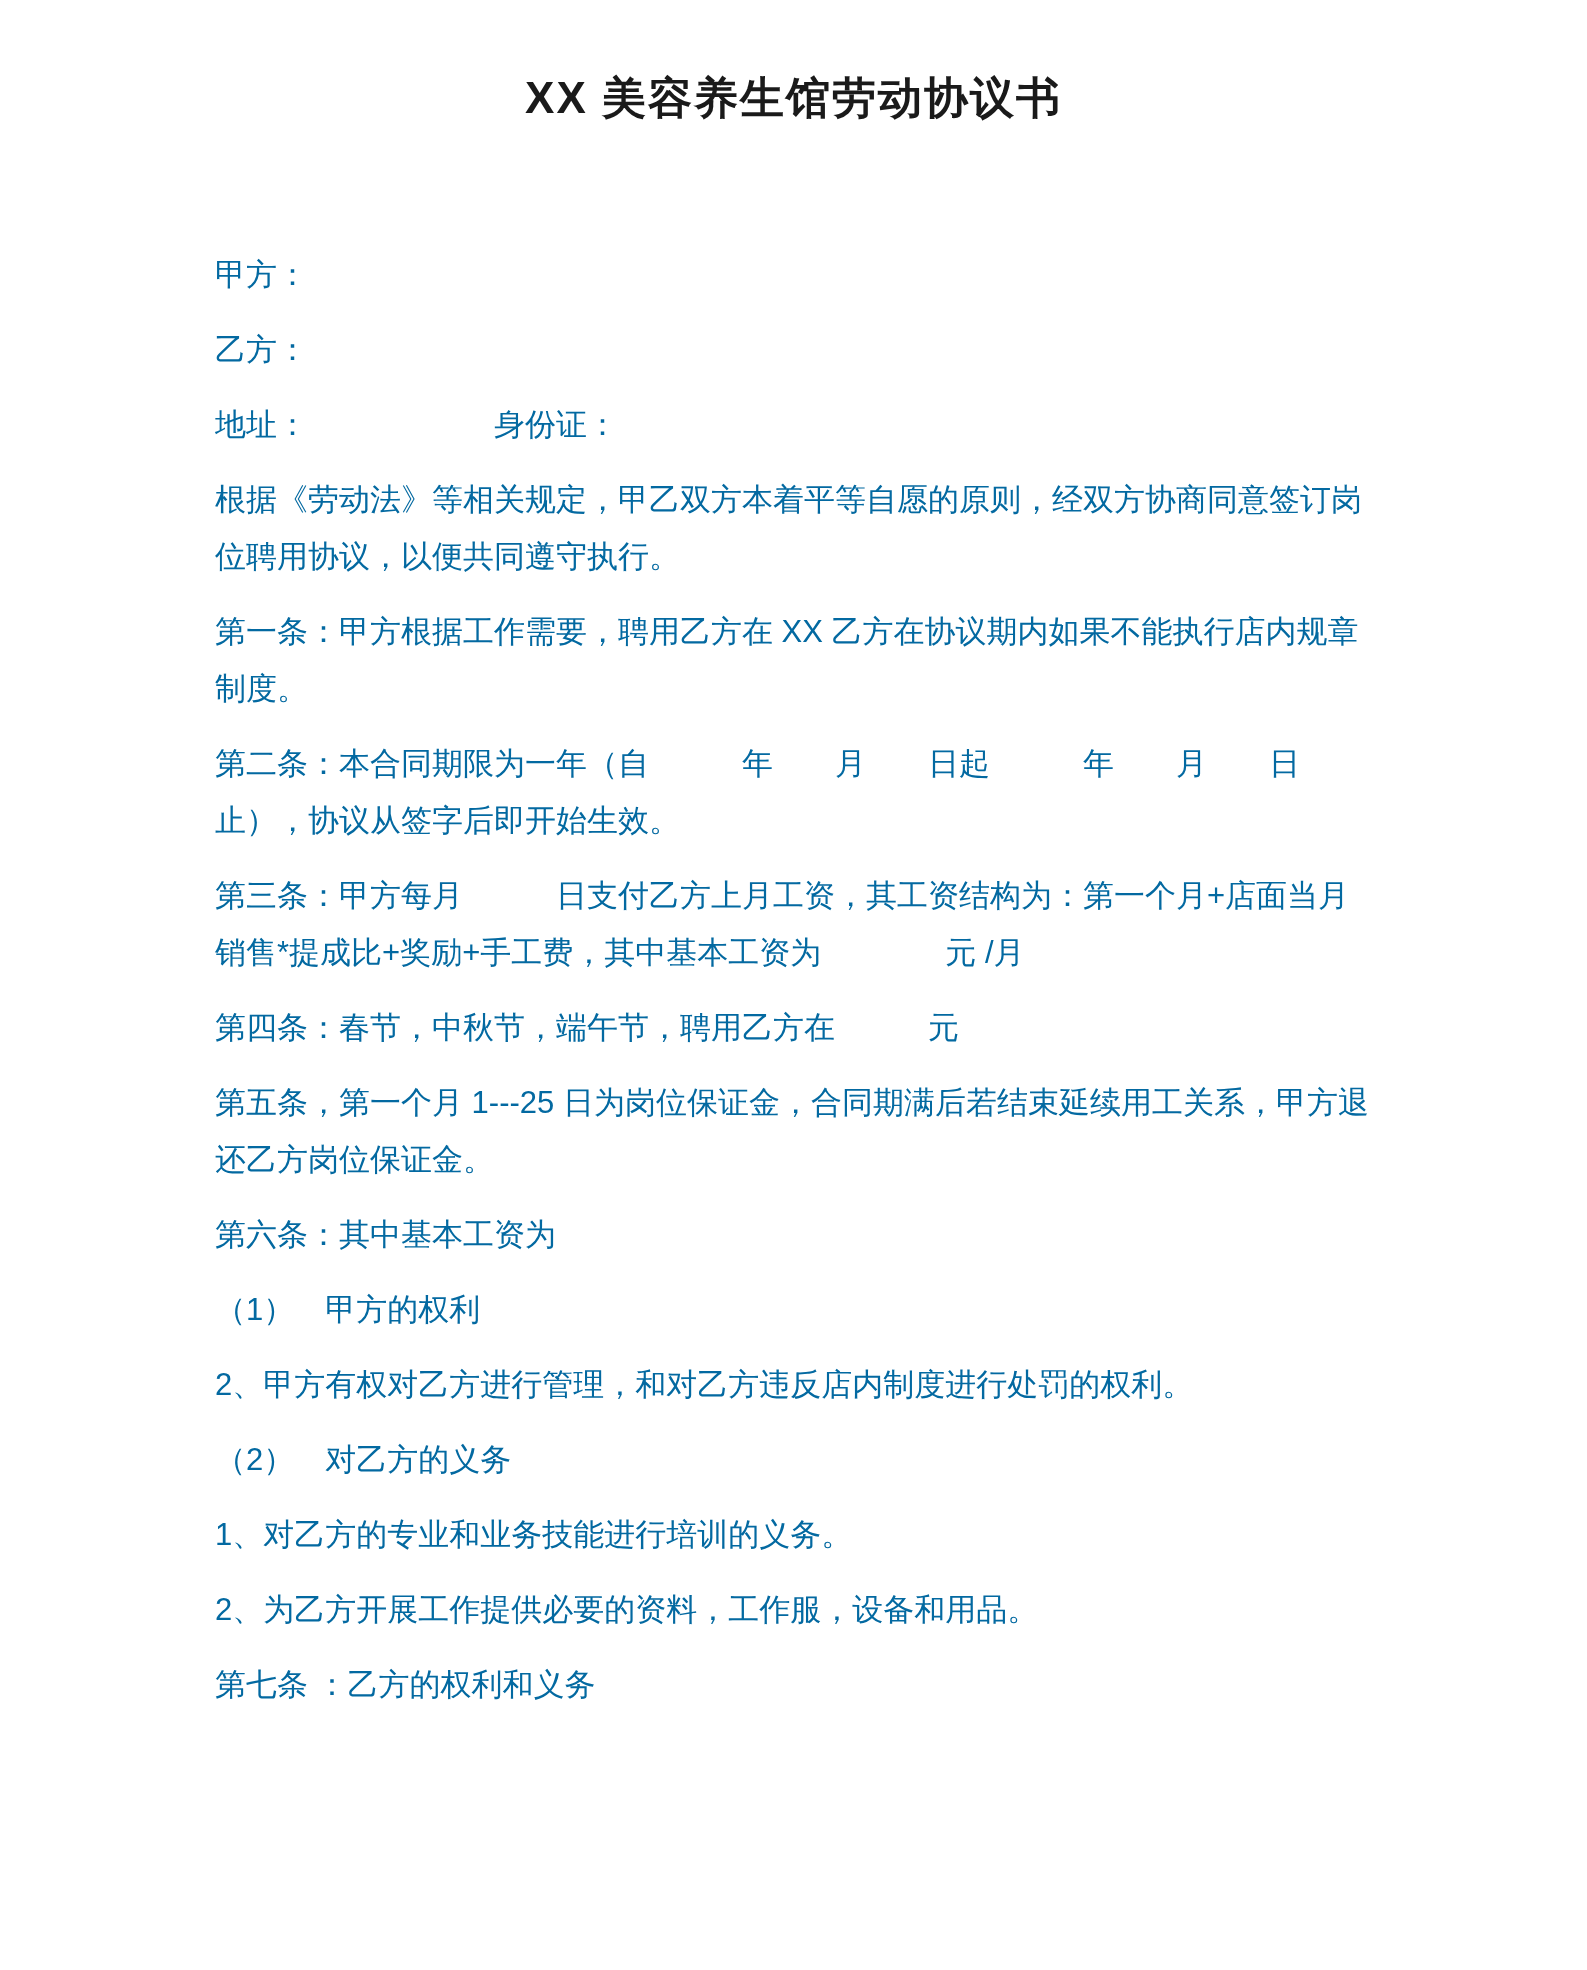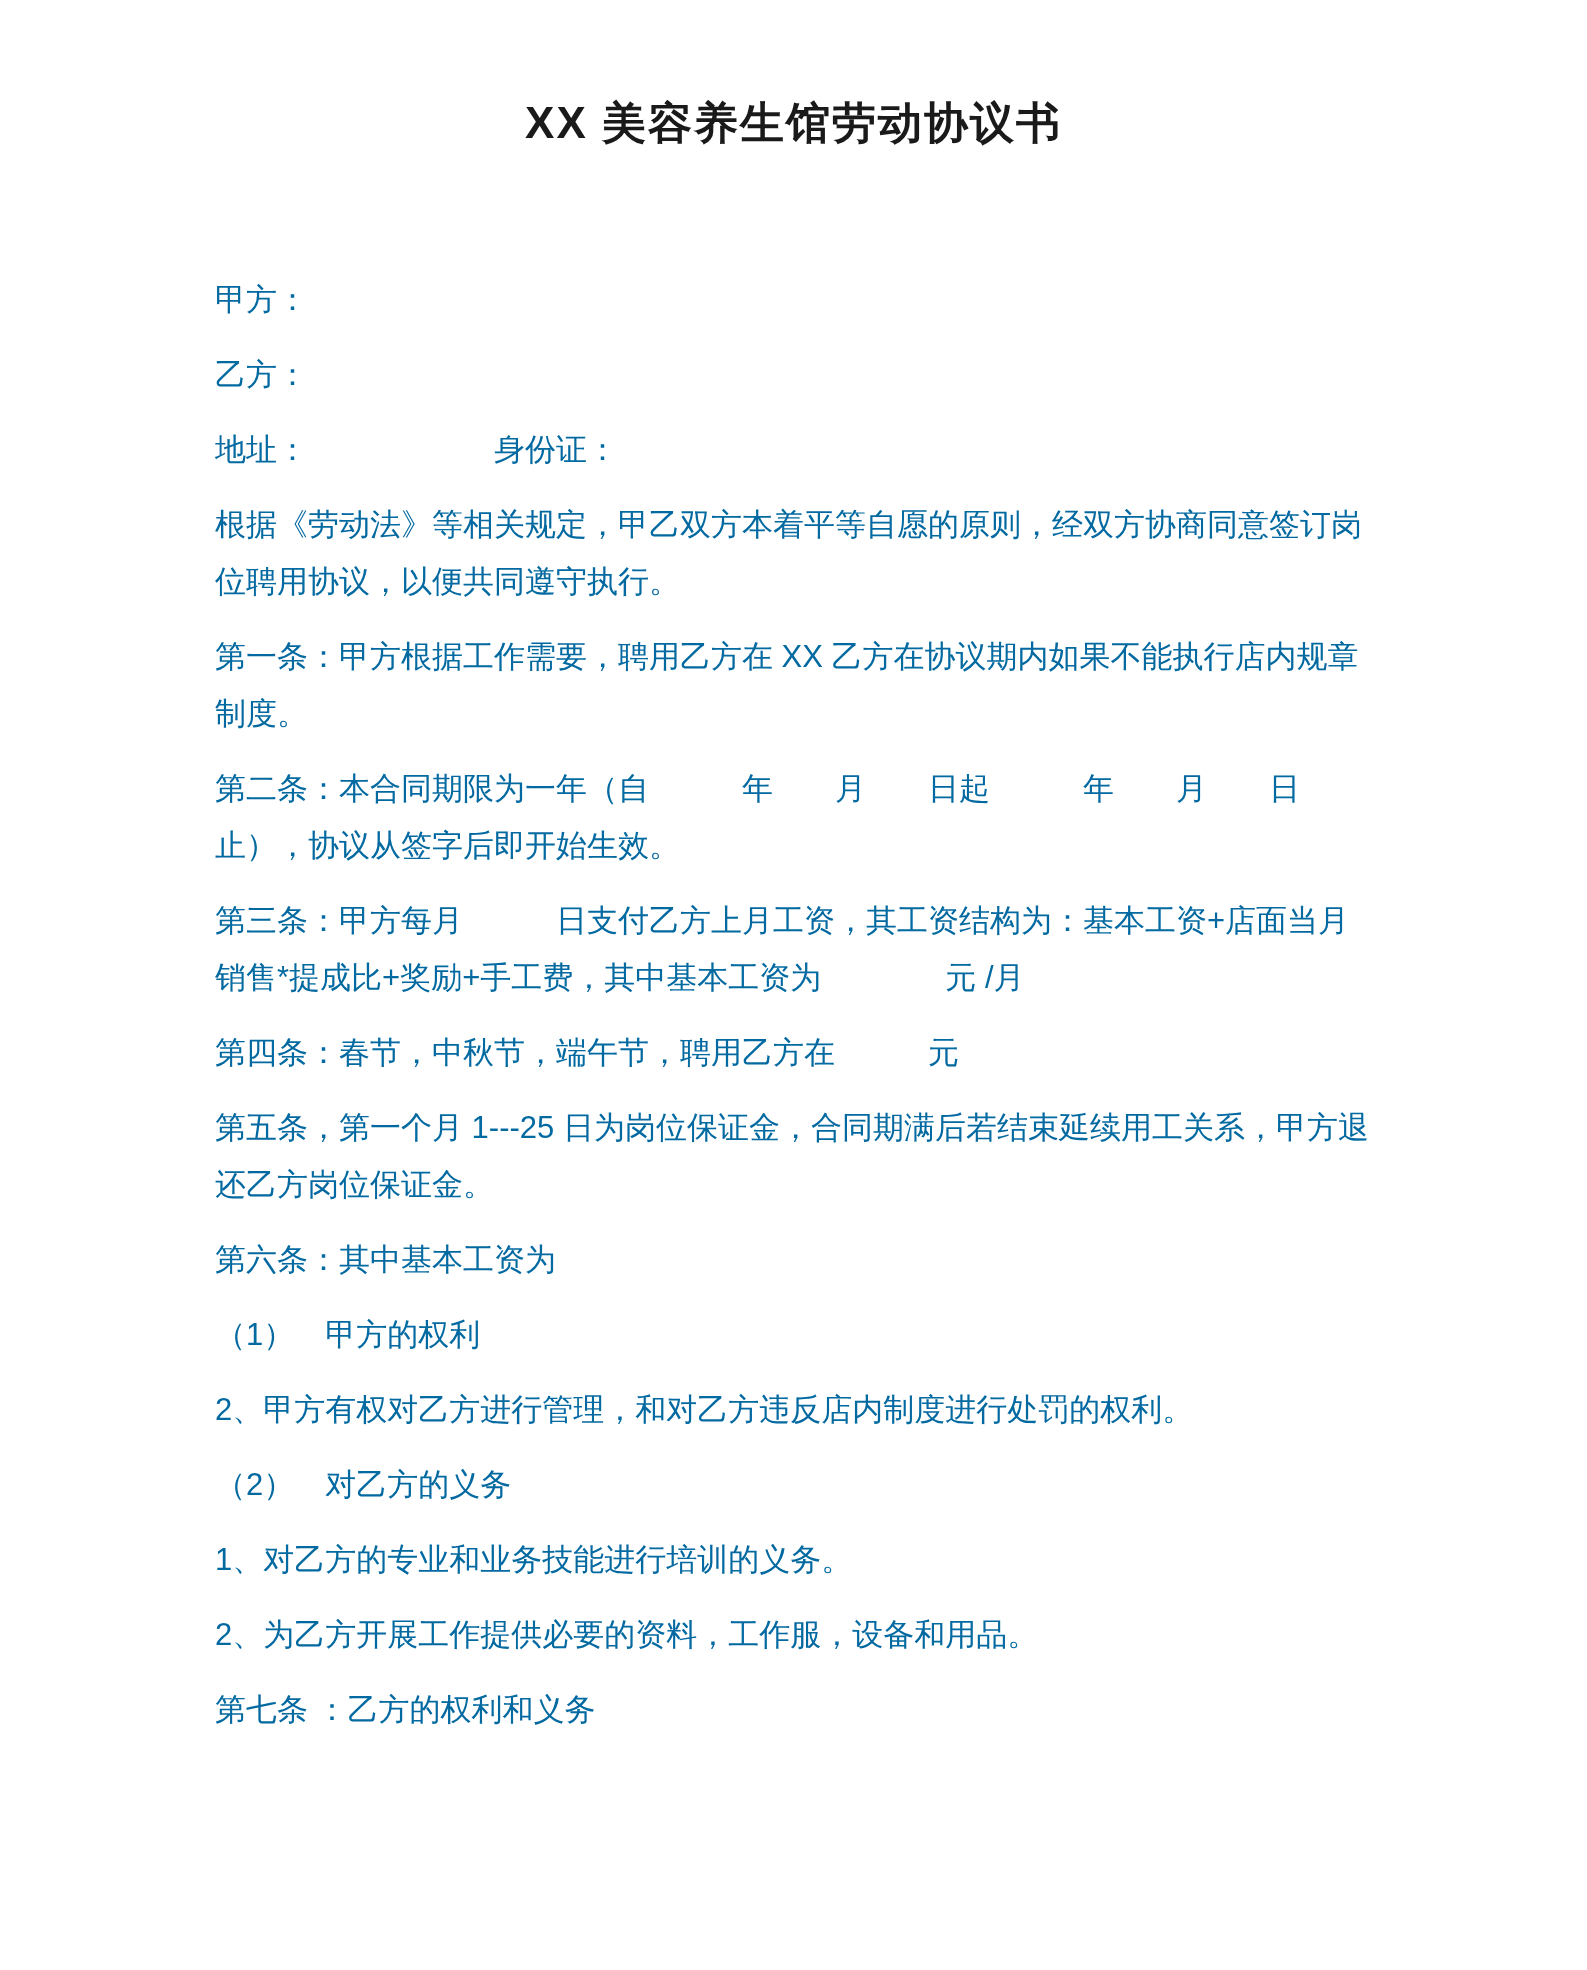--- a/index.html
+++ b/index.html
@@ -7,21 +7,21 @@
     padding: 0;
     background: #ffffff;
     width: 1587px;
     height: 1970px;
     overflow: hidden;
   }
   .page {
     box-sizing: border-box;
     width: 1587px;
     height: 1970px;
-    padding: 91px 215px 0 215px;
+    padding: 66px 215px 0 215px;
     background: #ffffff;
     color: #000000;
     font-family: "Liberation Sans", "DejaVu Sans", sans-serif;
   }
   .doc-title {
     font-size: 44px;
     font-weight: 700;
     line-height: 64px;
     text-align: center;
     letter-spacing: 2px;
@@ -45,21 +45,21 @@
 
   <h1 class="doc-title">XX 美容养生馆劳动协议书</h1>
 
   <p class="doc-line">甲方：</p>
   <p class="doc-line">乙方：</p>
   <p class="doc-line">地址：　　　　　　身份证：</p>
 
   <p class="doc-line">根据《劳动法》等相关规定，甲乙双方本着平等自愿的原则，经双方协商同意签订岗位聘用协议，以便共同遵守执行。</p>
   <p class="doc-line">第一条：甲方根据工作需要，聘用乙方在 XX 乙方在协议期内如果不能执行店内规章制度。</p>
   <p class="doc-line">第二条：本合同期限为一年（自　　　年　　月　　日起　　　年　　月　　日止），协议从签字后即开始生效。</p>
-  <p class="doc-line">第三条：甲方每月　　　日支付乙方上月工资，其工资结构为：基本工资+店面当月销售*提成比+奖励+手工费，其中基本工资为　　　　元 /月</p>
+  <p class="doc-line">第三条：甲方每月　　　日支付乙方上月工资，其工资结构为：第一个月+店面当月销售*提成比+奖励+手工费，其中基本工资为　　　　元 /月</p>
   <p class="doc-line">第四条：春节，中秋节，端午节，聘用乙方在　　　元</p>
   <p class="doc-line">第五条，第一个月 1---25 日为岗位保证金，合同期满后若结束延续用工关系，甲方退还乙方岗位保证金。</p>
   <p class="doc-line">第六条：其中基本工资为</p>
   <p class="doc-line">（1）　甲方的权利</p>
   <p class="doc-line">2、甲方有权对乙方进行管理，和对乙方违反店内制度进行处罚的权利。</p>
   <p class="doc-line">（2）　对乙方的义务</p>
   <p class="doc-line">1、对乙方的专业和业务技能进行培训的义务。</p>
   <p class="doc-line">2、为乙方开展工作提供必要的资料，工作服，设备和用品。</p>
   <p class="doc-line">第七条 ：乙方的权利和义务</p>
 

